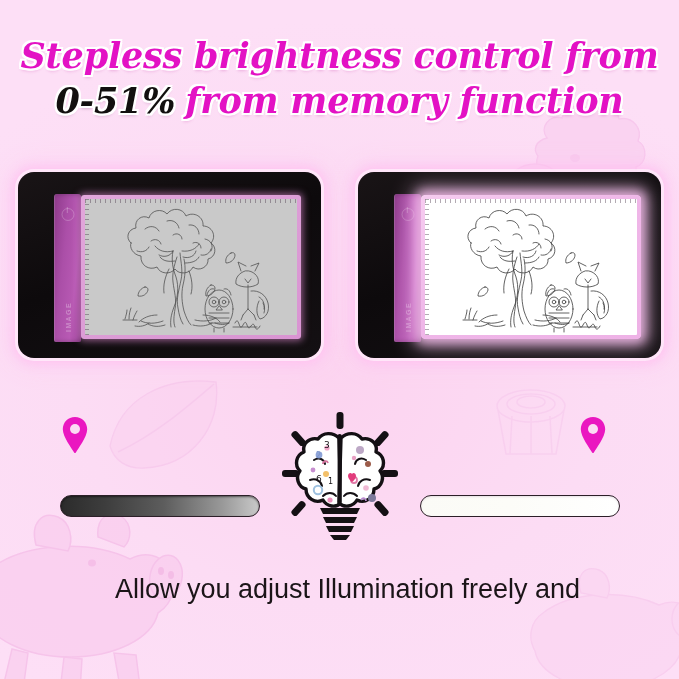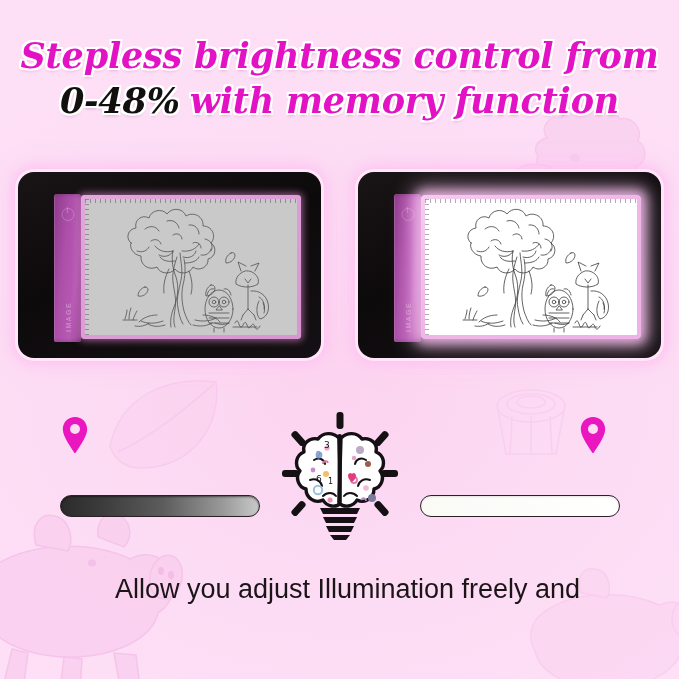--- a/index.html
+++ b/index.html
@@ -222,21 +222,21 @@
       <g fill="#fad0f0" stroke="#f4bbe7" stroke-width="1.4">
         <path d="M20 54c28-22 82-24 116-8 14-6 26-2 32 8 8 12 4 30-10 38-6 22-38 38-74 38-36 0-68-16-72-38-8-14-4-30 8-38z"></path>
         <ellipse cx="162" cy="60" rx="13" ry="18"></ellipse>
         <path d="M58 34c-6-18 4-28 18-23 10 4 13 18 8 28z"></path>
       </g>
     </svg>
   </div>
 
   <div class="headline">
     <span class="ln hl-pink">Stepless brightness control from</span>
-    <span class="ln"><span class="hl-black">0-48%</span><span style="display:inline-block;width:10px"></span><span class="hl-pink">with memory function</span></span>
+    <span class="ln"><span class="hl-black">0-51%</span><span style="display:inline-block;width:10px"></span><span class="hl-pink">from memory function</span></span>
   </div>
 
   <div class="tablets">
 
     <div class="tablet left">
       <div class="sidebar-strip">
         <div class="power-icon"></div>
         <div class="brand-text">IMAGE</div>
       </div>
       <div class="panel dim">

